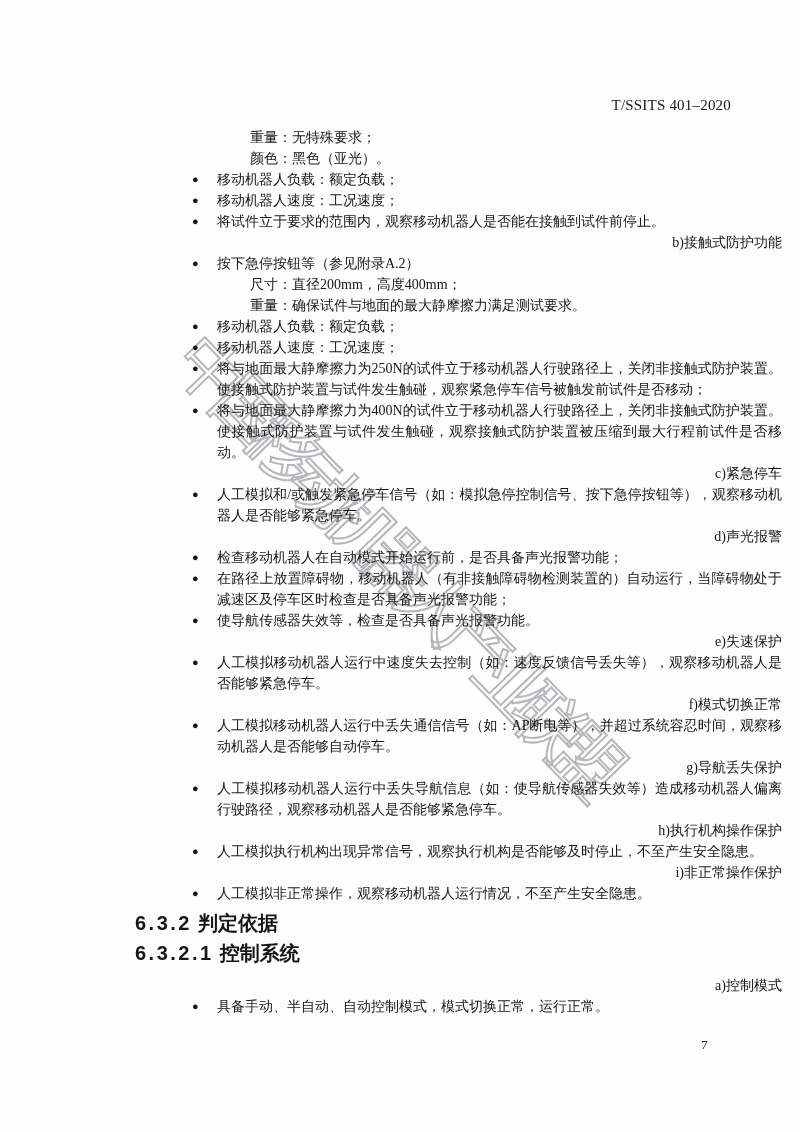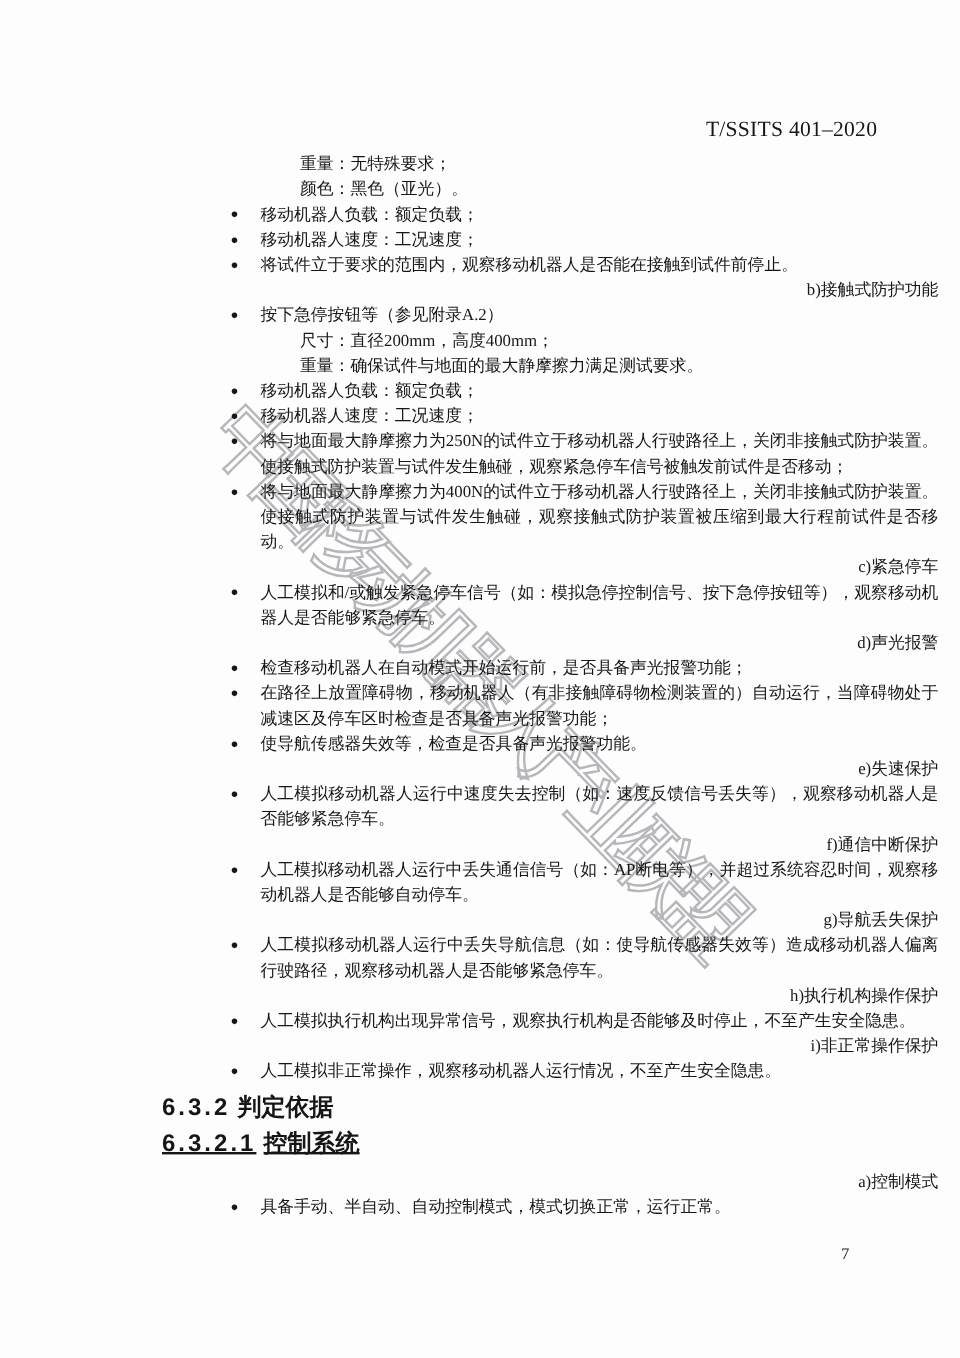--- a/index.html
+++ b/index.html
@@ -26,21 +26,21 @@
     z-index: 0;
     user-select: none;
   }
   @supports not (-webkit-text-stroke: 2px #000) {
     .watermark { color: #cbcbcf; }
   }
   .doc-header {
     position: absolute;
     top: 97px;
     right: 69px;
-    font-size: 18px;
+    font-size: 15px;
     letter-spacing: 0.2px;
     z-index: 1;
   }
   .content {
     position: absolute;
     top: 127px;
     left: 0;
     width: 800px;
     padding-right: 60px;
     font-size: 14px;
@@ -64,21 +64,21 @@
   }
   .h1, .h2 {
     font-family: "Liberation Sans", "DejaVu Sans", sans-serif;
     font-weight: 700;
     font-size: 20px;
     padding-left: 93px;
     text-align: left;
     line-height: 21px;
   }
   .h1 { margin: 9px 0 0 0; }
-  .h2 { margin: 9px 0 11px 0; text-decoration: underline; }
+  .h2 { margin: 9px 0 11px 0; }
   .num { letter-spacing: 2.5px; margin-right: 6px; }
   .pagenum {
     position: absolute;
     top: 1037px;
     left: 701px;
     font-size: 13.5px;
     z-index: 1;
   }
 </style>
 </head>
@@ -113,21 +113,21 @@
     <div class="row bl"><span class="dot">●</span><span>人工模拟和/或触发紧急停车信号（如：模拟急停控制信号、按下急停按钮等），观察移动机器人是否能够紧急停车。</span></div>
 
     <div class="row li"><span class="lbl">d)</span><span>声光报警</span></div>
     <div class="row bl"><span class="dot">●</span><span>检查移动机器人在自动模式开始运行前，是否具备声光报警功能；</span></div>
     <div class="row bl"><span class="dot">●</span><span>在路径上放置障碍物，移动机器人（有非接触障碍物检测装置的）自动运行，当障碍物处于减速区及停车区时检查是否具备声光报警功能；</span></div>
     <div class="row bl"><span class="dot">●</span><span>使导航传感器失效等，检查是否具备声光报警功能。</span></div>
 
     <div class="row li"><span class="lbl">e)</span><span>失速保护</span></div>
     <div class="row bl"><span class="dot">●</span><span>人工模拟移动机器人运行中速度失去控制（如：速度反馈信号丢失等），观察移动机器人是否能够紧急停车。</span></div>
 
-    <div class="row li"><span class="lbl">f)</span><span>通信中断保护</span></div>
+    <div class="row li"><span class="lbl">f)</span><span>模式切换正常</span></div>
     <div class="row bl"><span class="dot">●</span><span>人工模拟移动机器人运行中丢失通信信号（如：AP断电等），并超过系统容忍时间，观察移动机器人是否能够自动停车。</span></div>
 
     <div class="row li"><span class="lbl">g)</span><span>导航丢失保护</span></div>
     <div class="row bl"><span class="dot">●</span><span>人工模拟移动机器人运行中丢失导航信息（如：使导航传感器失效等）造成移动机器人偏离行驶路径，观察移动机器人是否能够紧急停车。</span></div>
 
     <div class="row li"><span class="lbl">h)</span><span>执行机构操作保护</span></div>
     <div class="row bl"><span class="dot">●</span><span>人工模拟执行机构出现异常信号，观察执行机构是否能够及时停止，不至产生安全隐患。</span></div>
 
     <div class="row li"><span class="lbl">i)</span><span>非正常操作保护</span></div>
     <div class="row bl"><span class="dot">●</span><span>人工模拟非正常操作，观察移动机器人运行情况，不至产生安全隐患。</span></div>

